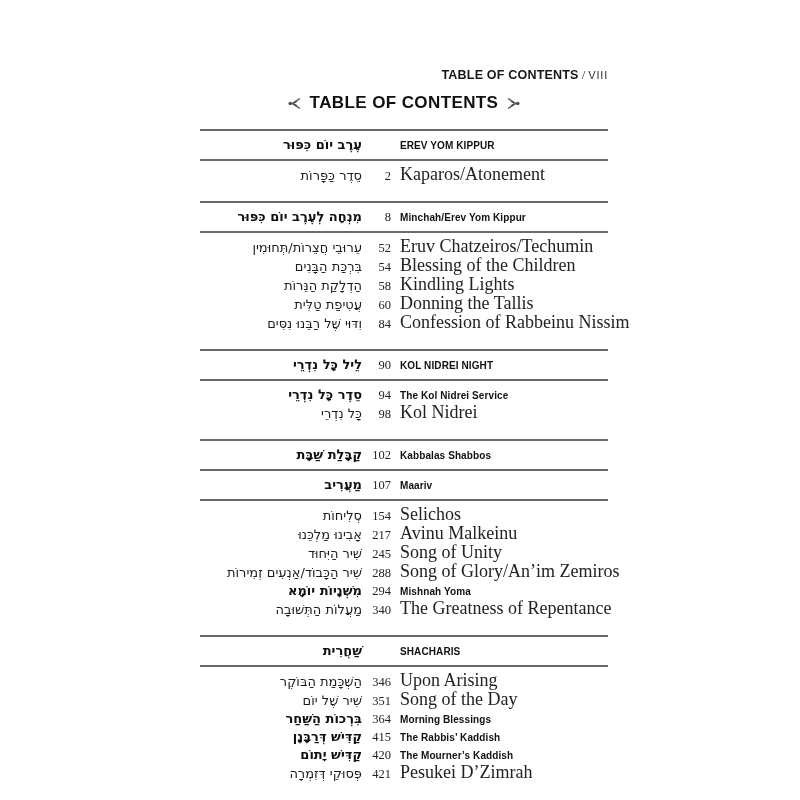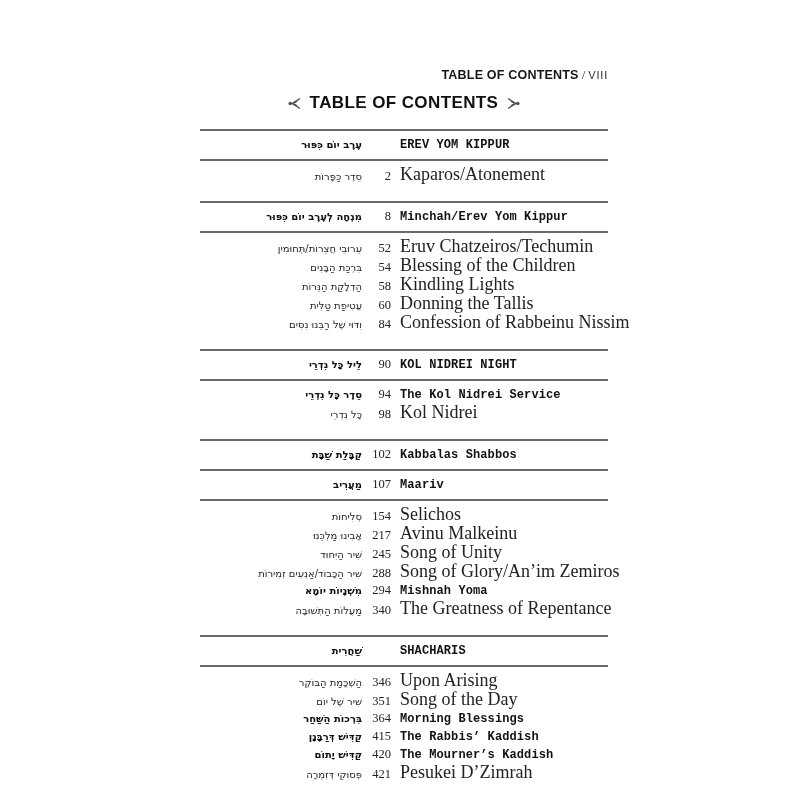--- a/index.html
+++ b/index.html
@@ -70,41 +70,41 @@
     display: grid;
     grid-template-columns: 162px 20px 1fr;
     column-gap: 9px;
     align-items: baseline;
     line-height: 17px;
   }
   .he {
     direction: rtl;
     text-align: right;
     font-family: "DejaVu Sans", sans-serif;
-    font-size: 10px;
+    font-size: 13px;
     white-space: nowrap;
     color: #1c1c1c;
   }
   .num {
     text-align: right;
     font-family: "Liberation Serif", serif;
     font-size: 12.5px;
     color: #222222;
   }
   .en {
     font-family: "Liberation Serif", serif;
     font-size: 18px;
     color: #222222;
     white-space: nowrap;
   }
   .row.bold .he { font-weight: bold; color: #111; }
   .row.bold .en {
-    font-family: Liberation Mono, monospace;
+    font-family: Liberation Sans, sans-serif;
     font-weight: bold;
-    font-size: 12px;
+    font-size: 10px;
     letter-spacing: 0.1px;
     color: #111;
   }
   .hdr-row { padding: 5px 0; }
   .group { padding: 5px 0 16px; }
 </style>
 </head>
 <body>
 
 <div class="running-header">

